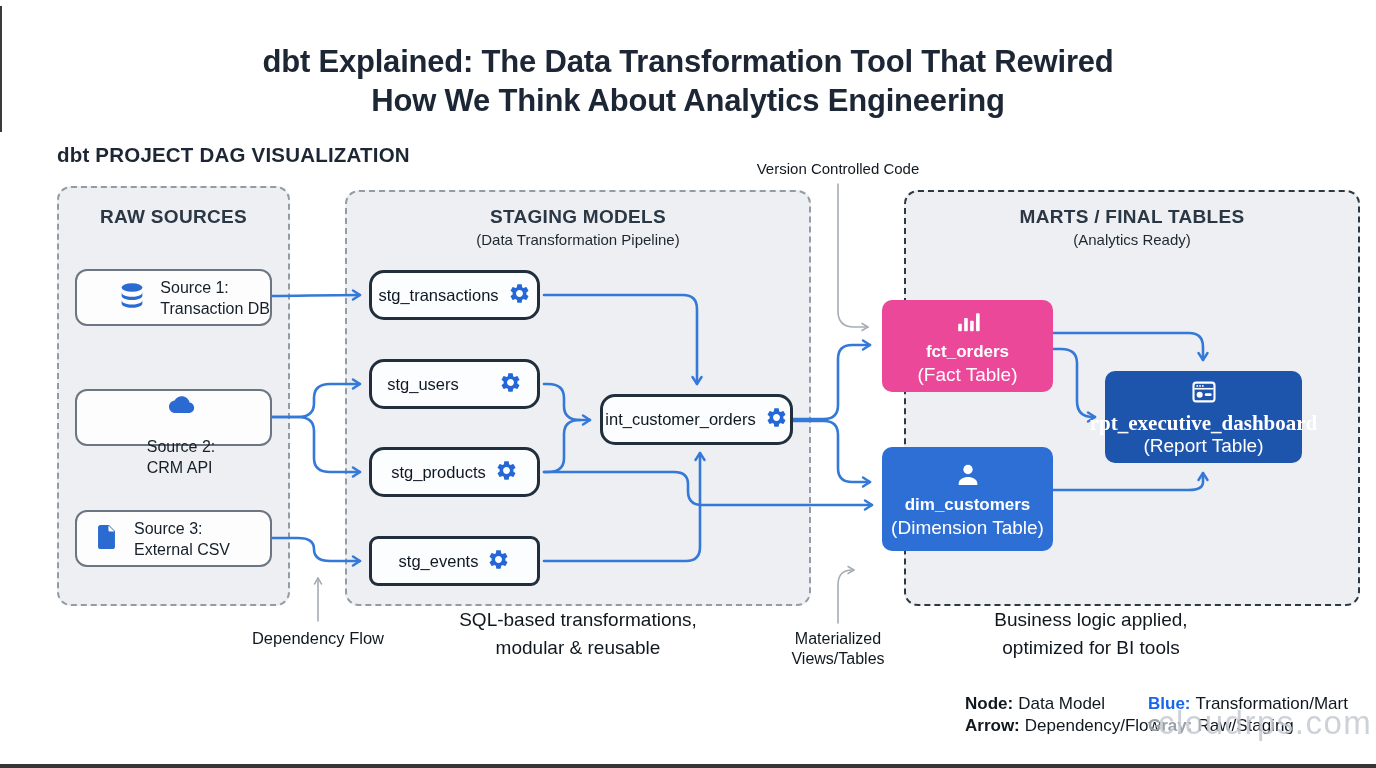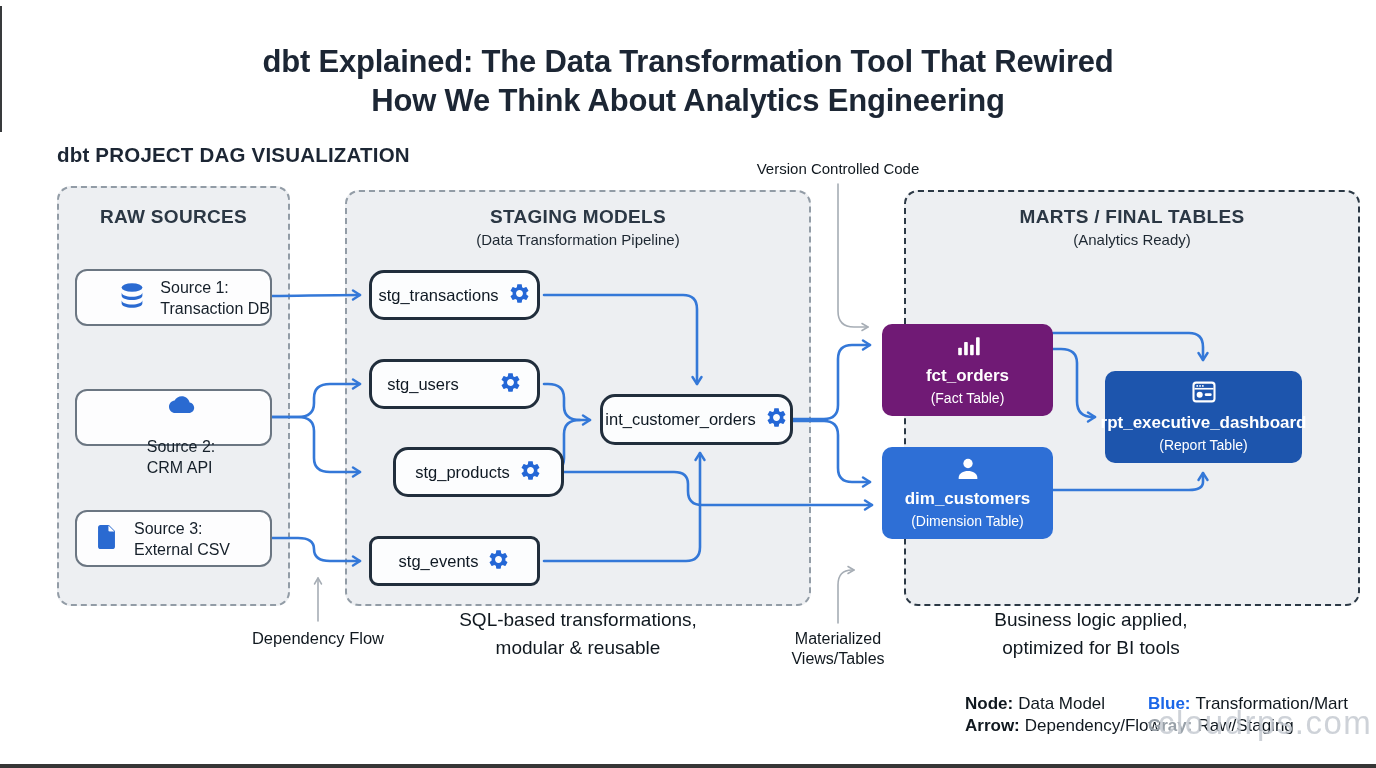--- a/index.html
+++ b/index.html
@@ -25,21 +25,21 @@
   .src-text{font-size:16px;line-height:21px;color:#151f29;}
   
   .stg-node{position:absolute;width:171px;height:50px;background:#fcfdfe;border:3px solid #212e3c;
     border-radius:15px;display:flex;align-items:center;justify-content:center;gap:9px;
     box-sizing:border-box;font-size:16.5px;color:#0f1923;z-index:3;}
   .int-node{width:193px;height:51px;}
   
   .mart-node{position:absolute;border-radius:10px;color:#ffffff;display:flex;flex-direction:column;
     align-items:center;justify-content:center;text-align:center;z-index:3;gap:1px;}
   .mart-name{font-weight:bold;font-size:17px;line-height:22px;}
-  .mart-type{font-size:14px;line-height:21px;}
+  .mart-type{font-size:19px;line-height:21px;}
   .mart-icon{margin-bottom:4px;display:block;height:28px;}
   
   .caption{position:absolute;text-align:center;color:#10181f;z-index:3;}
   .cap-dep{left:218px;top:629px;width:200px;font-size:16.5px;}
   .cap-sql{left:428px;top:606px;width:300px;font-size:19px;line-height:28px;}
   .cap-mat{left:768px;top:629px;width:140px;font-size:16px;line-height:19.5px;}
   .cap-biz{left:941px;top:606px;width:300px;font-size:19px;line-height:28px;}
   
   .legend-col{position:absolute;font-size:17px;line-height:21.5px;color:#10181f;z-index:3;}
   .lg-label{font-weight:bold;margin-right:5px;}
@@ -160,52 +160,52 @@
   <span><svg width="23" height="23" viewBox="0 0 24 24">
         <use href="#gearsym"></use>
       </svg></span>
 </div>
 <div class="stg-node" style="left:369px;top:359px;gap:40px;">
   <span>stg_users</span>
   <span><svg width="23" height="23" viewBox="0 0 24 24">
         <use href="#gearsym"></use>
       </svg></span>
 </div>
-<div class="stg-node" style="left:369px;top:447px;margin-left:24px;">
+<div class="stg-node" style="left:369px;top:447px;">
   <span>stg_products</span>
   <span><svg width="23" height="23" viewBox="0 0 24 24">
         <use href="#gearsym"></use>
       </svg></span>
 </div>
 <div class="stg-node" style="left:369px;top:536px;border-radius:9px;">
   <span>stg_events</span>
   <span><svg width="23" height="23" viewBox="0 0 24 24">
         <use href="#gearsym"></use>
       </svg></span>
 </div>
 <div class="stg-node int-node" style="left:600px;top:394px;">
   <span>int_customer_orders</span>
   <span><svg width="23" height="23" viewBox="0 0 24 24">
         <use href="#gearsym"></use>
       </svg></span>
 </div>
 
-<div class="mart-node" style="left:882px;top:300px;width:171px;height:92px;background:#701a75;margin-top:24px;">
+<div class="mart-node" style="left:882px;top:300px;width:171px;height:92px;background:#ec4899;">
   <span class="mart-icon">
     <svg width="28" height="28" viewBox="0 0 24 24" fill="#ffffff">
       <rect x="3.6" y="13.5" width="3.1" height="6.5" rx="0.7"></rect>
       <rect x="8.7" y="8.5" width="3.1" height="11.5" rx="0.7"></rect>
       <rect x="13.8" y="11" width="3.1" height="9" rx="0.7"></rect>
       <rect x="18.9" y="4.5" width="3.1" height="15.5" rx="0.7"></rect>
     </svg>
   </span>
   <span class="mart-name">fct_orders</span>
   <span class="mart-type">(Fact Table)</span>
 </div>
-<div class="mart-node" style="left:882px;top:447px;width:171px;height:92px;background:#2e6fd6;">
+<div class="mart-node" style="left:882px;top:447px;width:171px;height:104px;background:#2e6fd6;">
   <span class="mart-icon">
     <svg width="28" height="28" viewBox="0 0 24 24" fill="#ffffff">
       <circle cx="12" cy="7.3" r="4"></circle>
       <path d="M4,19.6 c0,-4 4,-5.9 8,-5.9 s8,1.9 8,5.9 v1 H4 Z"></path>
     </svg>
   </span>
   <span class="mart-name">dim_customers</span>
   <span class="mart-type">(Dimension Table)</span>
 </div>
 <div class="mart-node" style="left:1105px;top:371px;width:197px;height:92px;background:#1d55ad;">
@@ -213,21 +213,21 @@
     <svg width="28" height="26" viewBox="0 0 24 22">
       <rect x="3" y="3" width="18" height="16" rx="2.2" fill="none" stroke="#ffffff" stroke-width="1.8"></rect>
       <circle cx="6.2" cy="5.8" r="0.8" fill="#ffffff"></circle>
       <circle cx="8.6" cy="5.8" r="0.8" fill="#ffffff"></circle>
       <circle cx="11" cy="5.8" r="0.8" fill="#ffffff"></circle>
       <line x1="3.8" y1="8.2" x2="20.2" y2="8.2" stroke="#ffffff" stroke-width="1.4"></line>
       <circle cx="8.3" cy="13.3" r="2.6" fill="#ffffff"></circle>
       <rect x="12.6" y="12.1" width="6" height="2.4" rx="1.2" fill="#ffffff"></rect>
     </svg>
   </span>
-  <span class="mart-name" style="font-size:17px;">rpt_executive_dashboard</span>
+  <span class="mart-name" style="font-size:21px;font-family:Liberation Serif, serif;">rpt_executive_dashboard</span>
   <span class="mart-type">(Report Table)</span>
 </div>
 
 <div class="caption cap-dep">Dependency Flow</div>
 <div class="caption cap-sql">
   <div>SQL-based transformations,</div>
   <div>modular &amp; reusable</div>
 </div>
 <div class="caption cap-mat">
   <div>Materialized</div>

